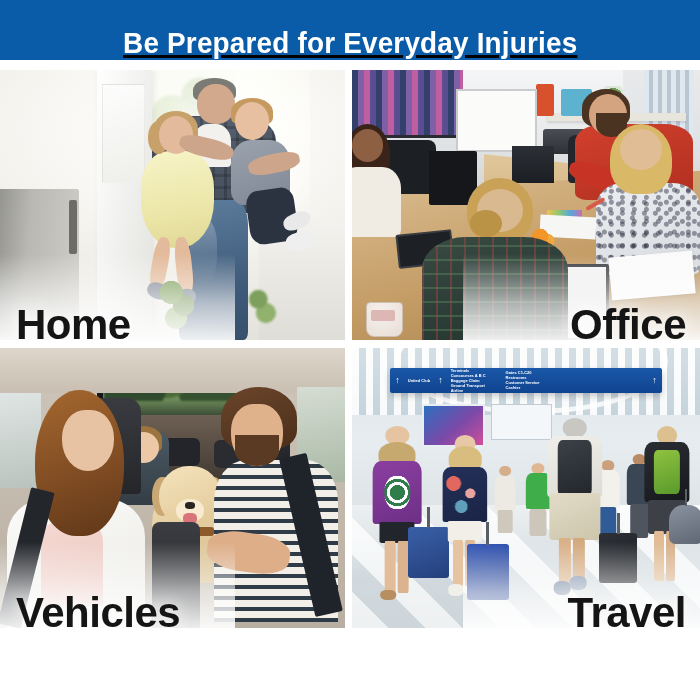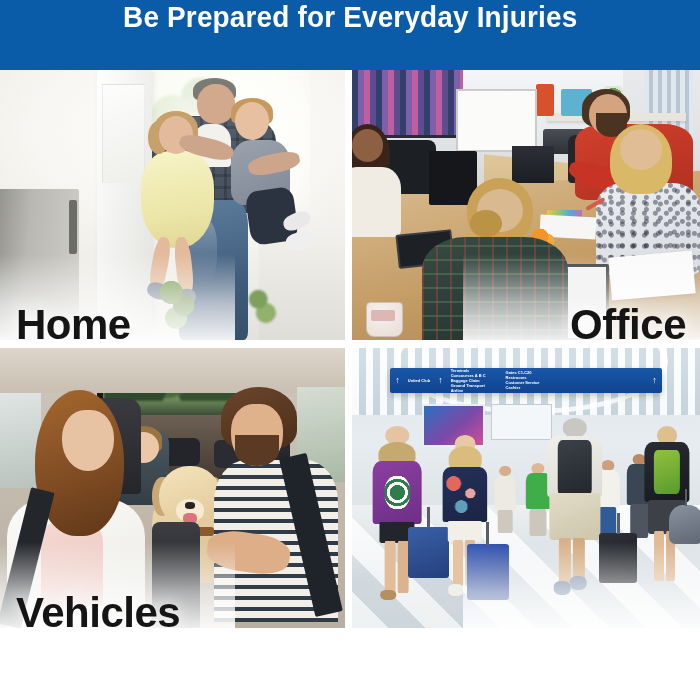--- a/index.html
+++ b/index.html
@@ -15,25 +15,26 @@
     width: 700px;
     height: 700px;
     background: #ffffff;
     overflow: hidden;
   }
 
   
   .header-bar {
     position: absolute;
     left: 0; top: 0;
-    width: 700px; height: 70px;
+    width: 700px; height: 60px;
     background: #0a5ca8;
     display: flex;
-    align-items: flex-start;
+    align-items: flex-end;
     justify-content: center;
+    text-decoration: underline;
   }
   .header-title {
     color: #ffffff;
     font-family: "Liberation Sans", sans-serif;
     font-weight: bold;
     font-size: 30px;
     letter-spacing: 0.2px;
     transform: scaleX(0.93);
     white-space: nowrap;
     text-align: center;
@@ -704,17 +705,18 @@
           <span class="hd" style="top:0; width:44%; height:11%; background:#ddc08f;"></span>
           <span class="bd" style="top:9%; width:100%; height:36%; background:linear-gradient(160deg,#2a2d33,#16181c); border-radius:18% 18% 6% 6%;"></span>
           <span class="bd" style="top:14%; width:58%; height:26%; background:linear-gradient(160deg,#8fc23f,#5a9a2c); border-radius:14%;"></span>
           <span class="bd" style="top:44%; width:84%; height:20%; background:#3d4047; border-radius:8%;"></span>
           <span class="lg" style="top:62%; left:32%; width:22%; height:30%; background:#e0bb94;"></span>
           <span class="lg" style="top:62%; left:58%; width:22%; height:30%; background:#d7b089;"></span>
         </div>
         <div class="bag" style="left:91%; top:56%; width:10%; height:14%; background:linear-gradient(160deg,#8b93a0,#5e6673); border-radius:40% 40% 18% 18%;"></div>
       </div>
       <div class="label-scrim scrim-right"></div>
+      <div class="cell-label label-right">Travel</div>
     </div>
   </div>
 
 
 </div>
 
 </body></html>

